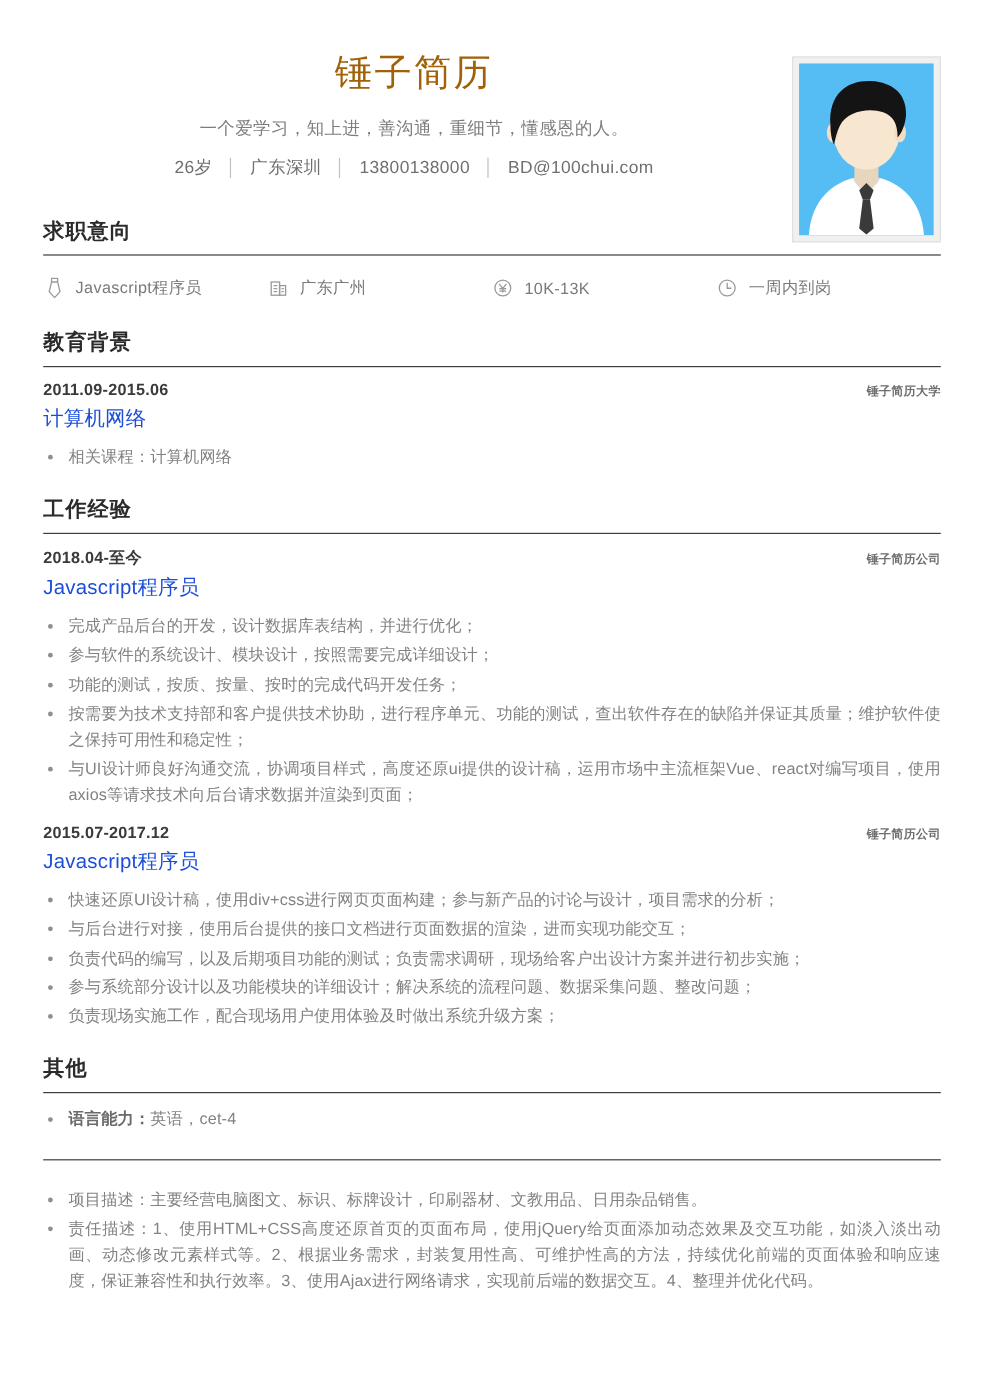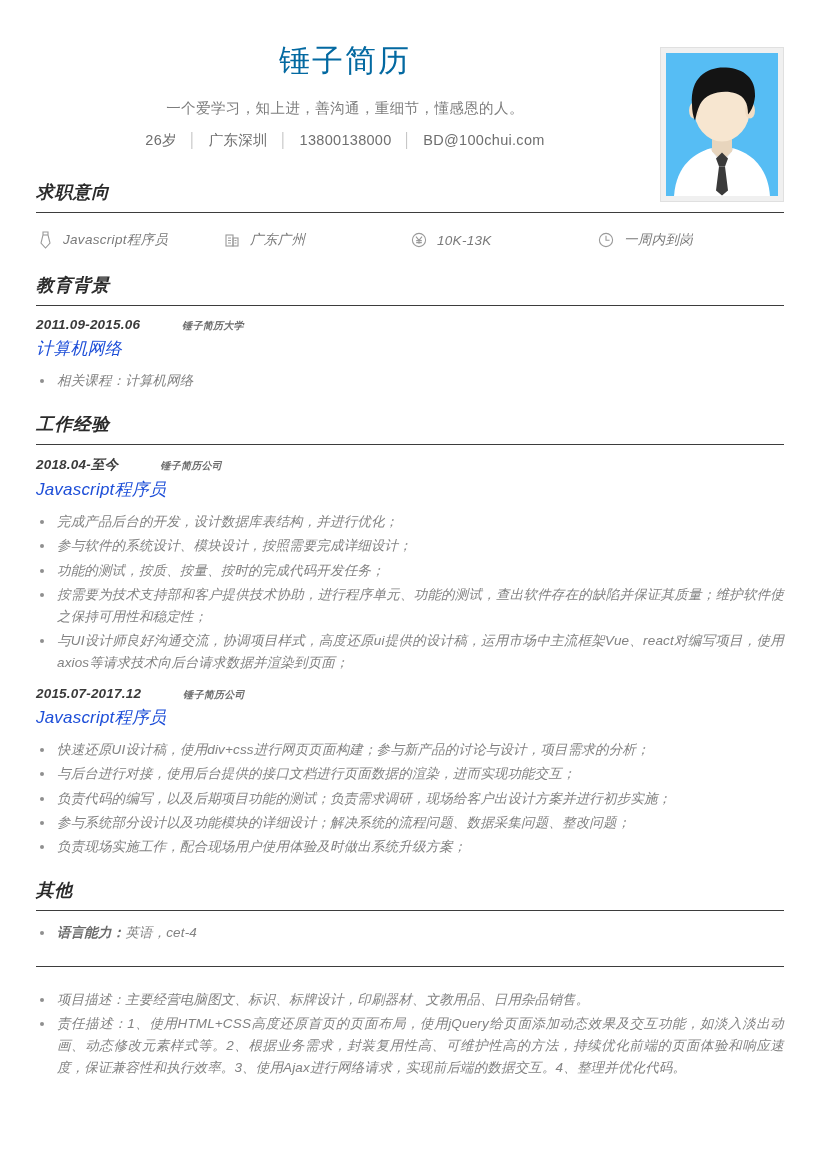--- a/index.html
+++ b/index.html
@@ -27,21 +27,21 @@
     padding-top: 40px;
     height: 160px;
     box-sizing: border-box;
   }
   .header-center {
     text-align: center;
     padding-right: 130px;
   }
   .name {
     font-size: 31px;
-    color: #0369a1;
+    color: #a16207;
     letter-spacing: 2px;
     line-height: 1.35;
     margin: 0 0 16px 0;
     font-weight: 400;
   }
   .slogan {
     font-size: 14.5px;
     color: #7d7d7d;
     letter-spacing: .4px;
     margin-bottom: 12px;
@@ -73,21 +73,21 @@
   }
   .avatar-inner {
     width: 100%;
     height: 100%;
     overflow: hidden;
     position: relative;
     background: #56bdf4;
   }
 
   
-  .section { margin-top: 22px; font-style: italic; }
+  .section { margin-top: 22px; }
   .section-title {
     font-size: 17.5px;
     font-weight: bold;
     color: #2b2b2b;
     letter-spacing: 1px;
     padding-bottom: 9px;
     line-height: 1.2;
   }
   .section-rule {
     border-bottom: 1.6px solid #3d3d3d;
@@ -117,23 +117,23 @@
     display: flex;
     align-items: center;
     justify-content: center;
   }
   .intent-cell .ic svg { display: block; }
 
   
   .entry { margin-bottom: 2px; }
   .entry-head {
     display: flex;
+    justify-content: space-between;
     align-items: baseline;
     margin-top: 2px;
-    gap: 42px;
   }
   .entry-date {
     font-size: 13.5px;
     font-weight: bold;
     color: #3a3a3a;
     letter-spacing: .2px;
   }
   .entry-org {
     font-size: 10px;
     font-weight: bold;

